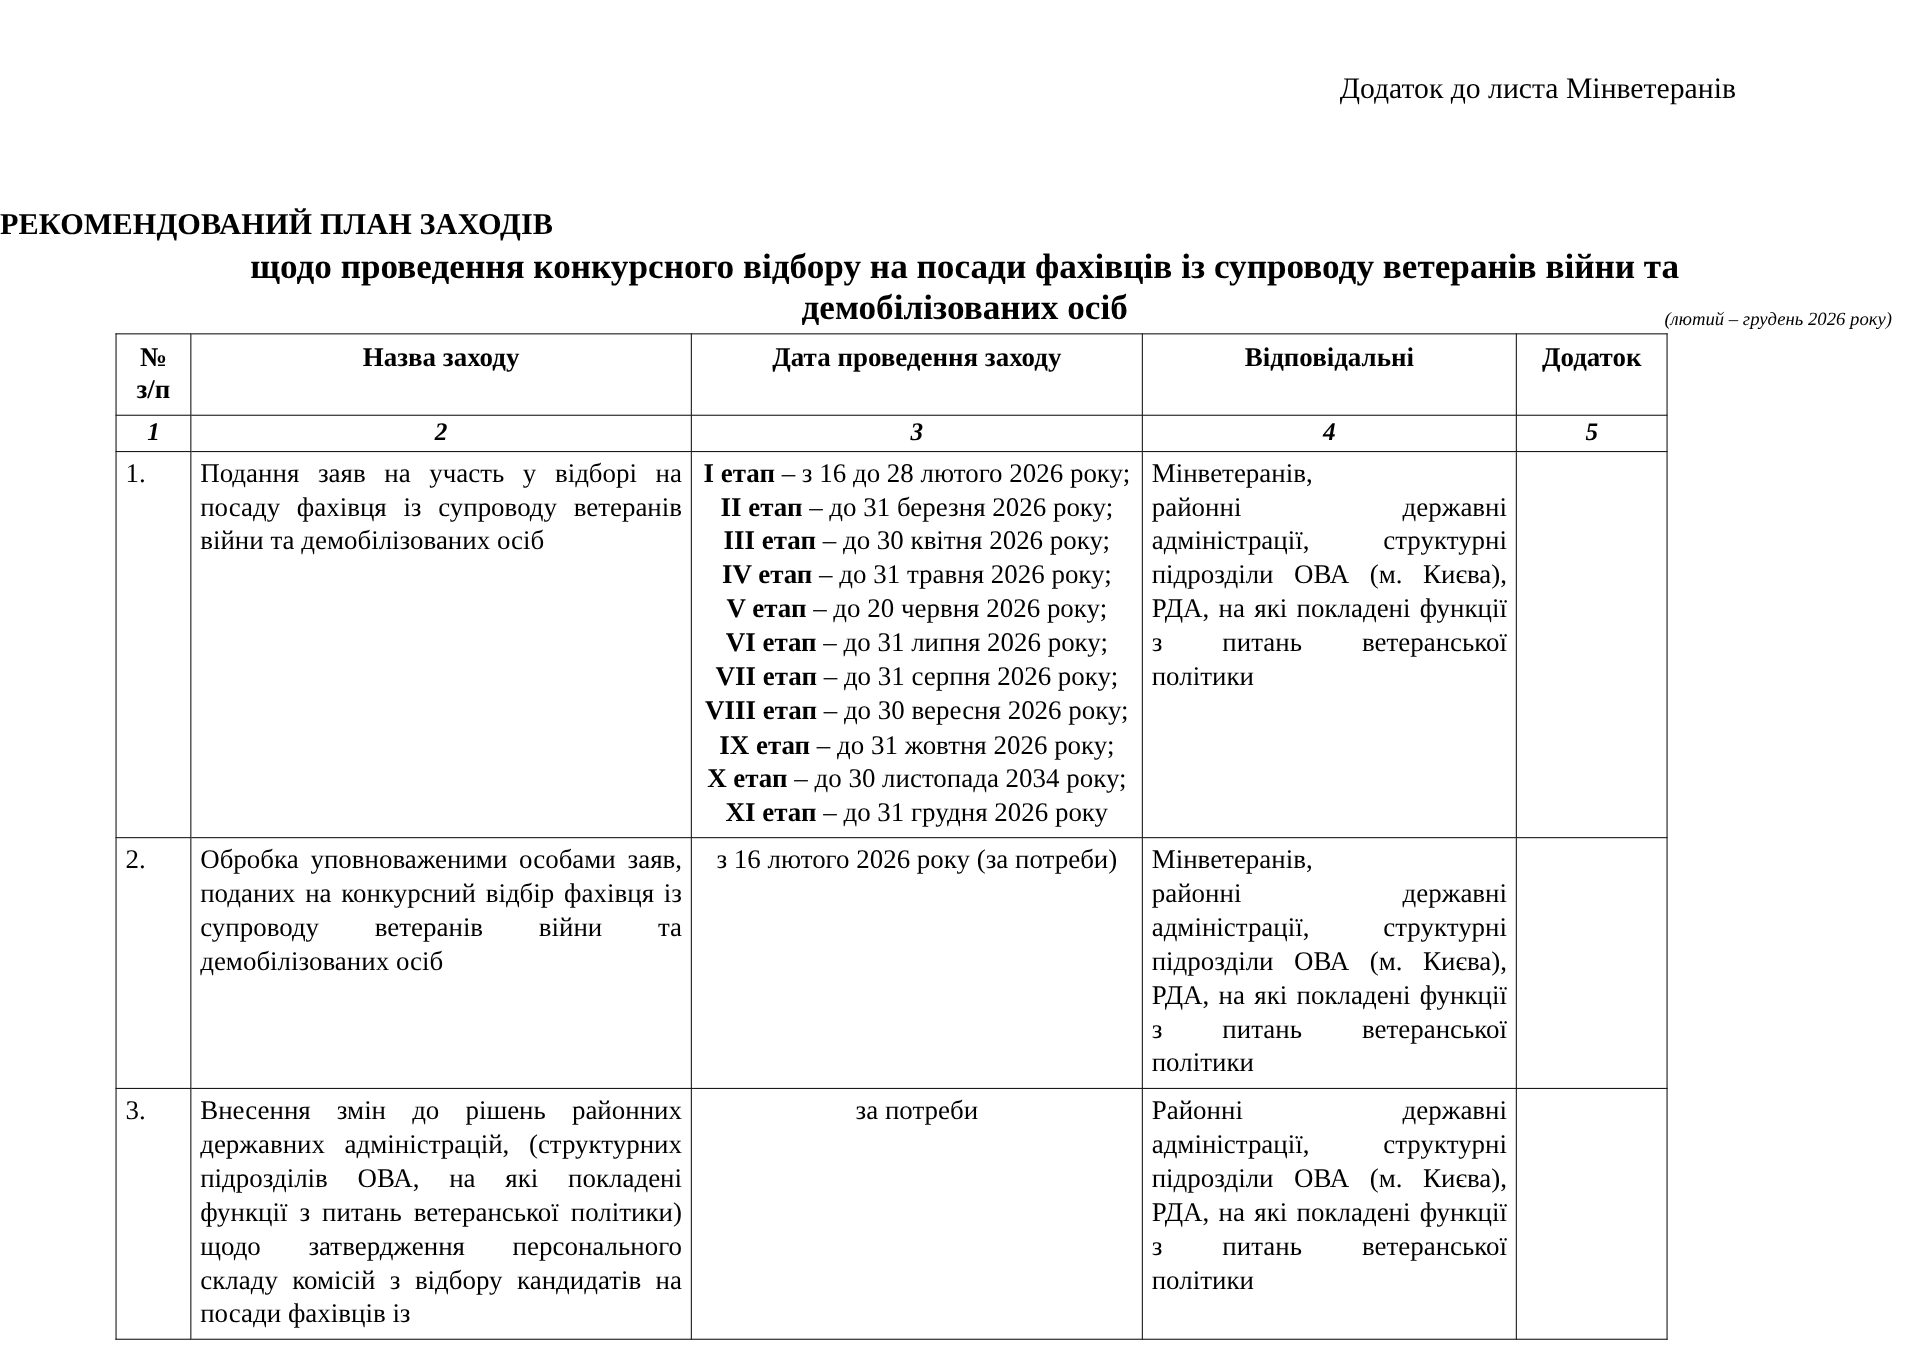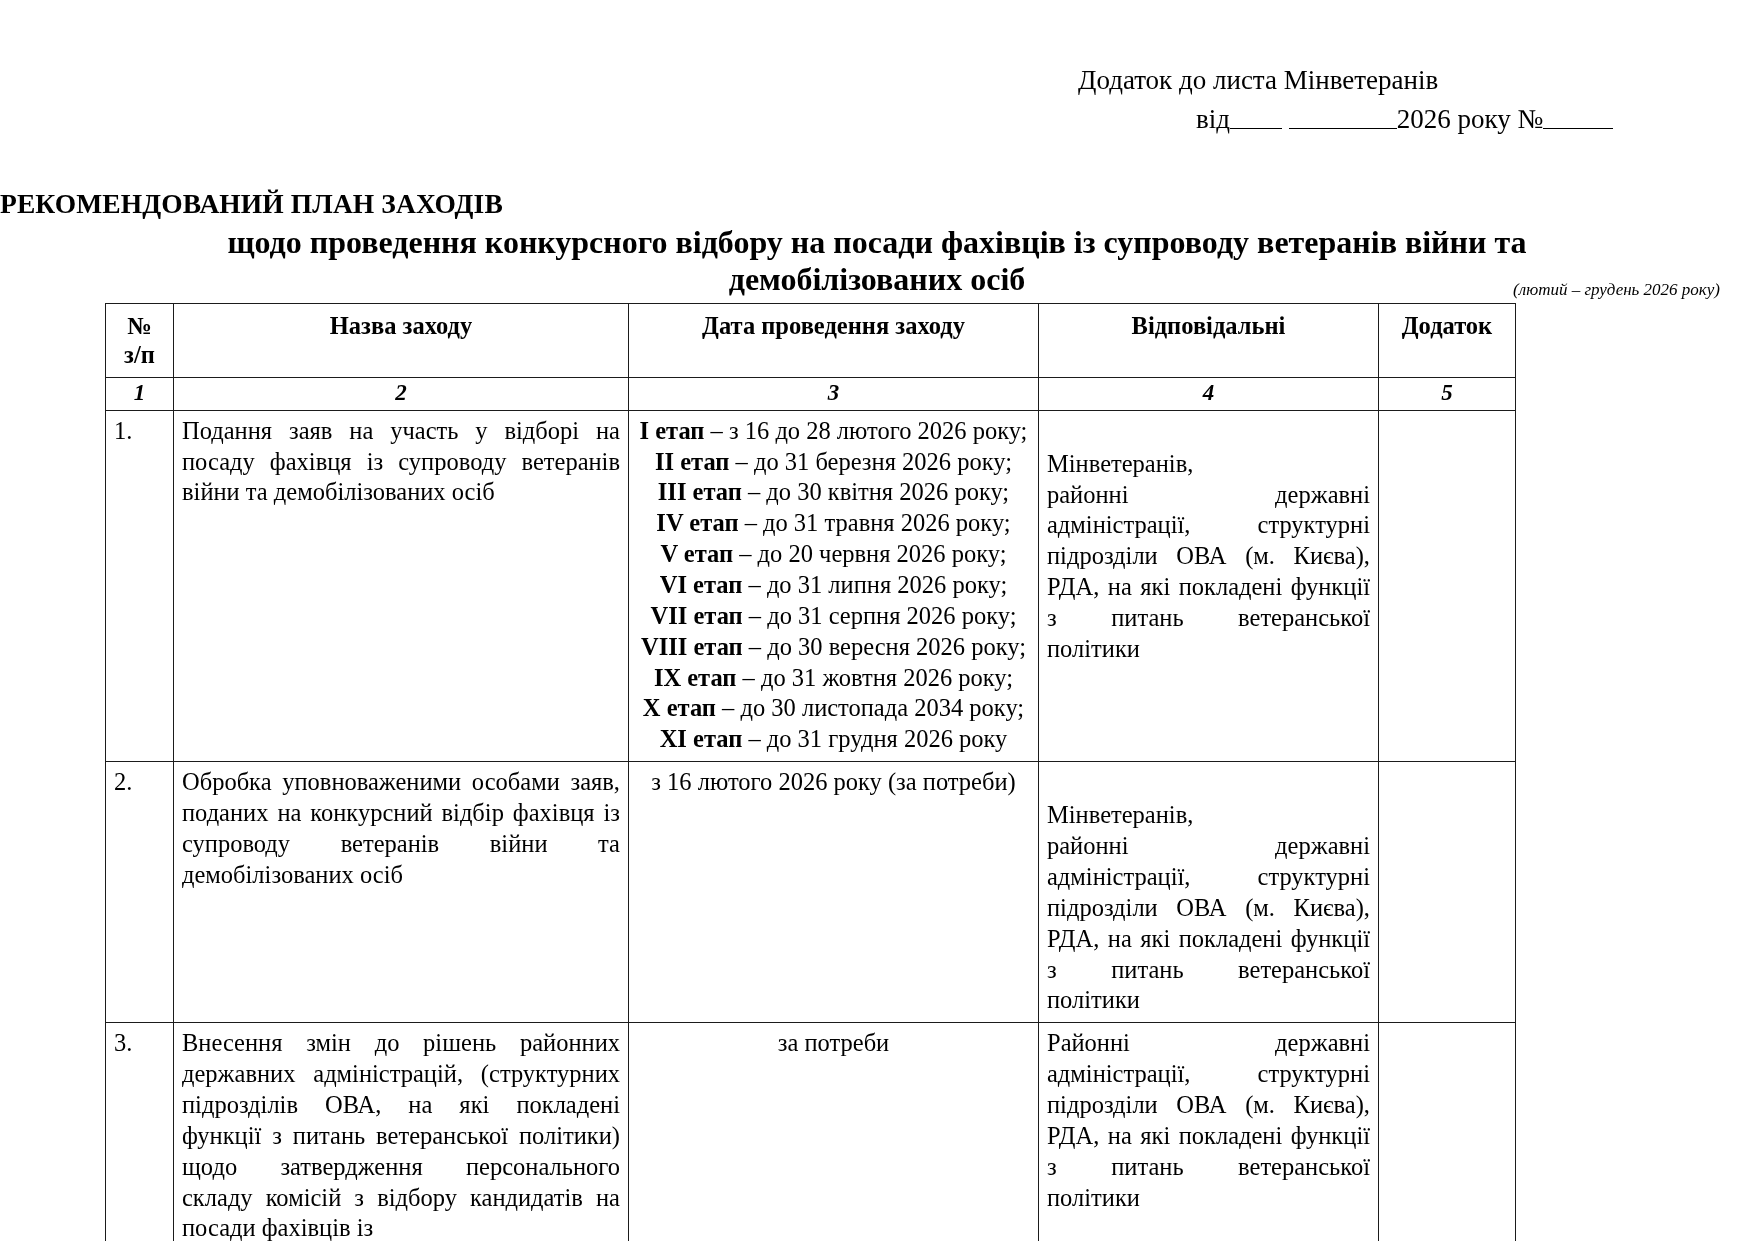--- a/index.html
+++ b/index.html
@@ -21,21 +21,21 @@
     overflow: hidden;
     box-sizing: border-box;
   }
 
   
   .letter-ref {
     position: absolute;
     top: 62px;
     right: 36px;
     width: 640px;
-    text-align: left;
+    text-align: center;
     font-size: 27px;
     line-height: 1.38;
   }
   .letter-ref .ref-line {
     white-space: pre;
     padding-left: 118px;
   }
   .blank {
     display: inline-block;
     border-bottom: 1.5px solid #000;
@@ -117,33 +117,32 @@
 
   td.cell-num  { text-align: left; padding-left: 10px; }
   td.cell-name { text-align: justify; text-justify: inter-word; hyphens: none; }
   td.cell-date { text-align: center; }
   td.cell-resp { text-align: justify; text-justify: inter-word; }
   td.cell-note { }
 
   .stage-line { white-space: nowrap; }
   .stage-line b { font-weight: bold; }
 
-  .resp-first { text-align: left; margin-top: 33px; }
+  .resp-first { text-align: left; }
 
   
   .row-3 td { height: 140px; }
 </style>
 </head>
 <body>
 
 <div class="page">
 
   <div class="letter-ref">
     <div>Додаток до листа Мінветеранів</div>
-    <div class="ref-line"><span>від</span><span class="blank b1"></span> <span class="blank b2"></span><span>2026 року</span> <span>№</span><span class="blank b3"></span></div>
   </div>
 
   <div class="doc-title">РЕКОМЕНДОВАНИЙ ПЛАН ЗАХОДІВ</div>
   <div class="doc-subtitle">щодо проведення конкурсного відбору на посади фахівців із супроводу ветеранів війни та демобілізованих осіб</div>
   <div class="period-note">(лютий – грудень 2026 року)</div>
 
   <div class="plan-table-wrap">
     <table class="plan">
       <colgroup>
         <col class="c-num">

